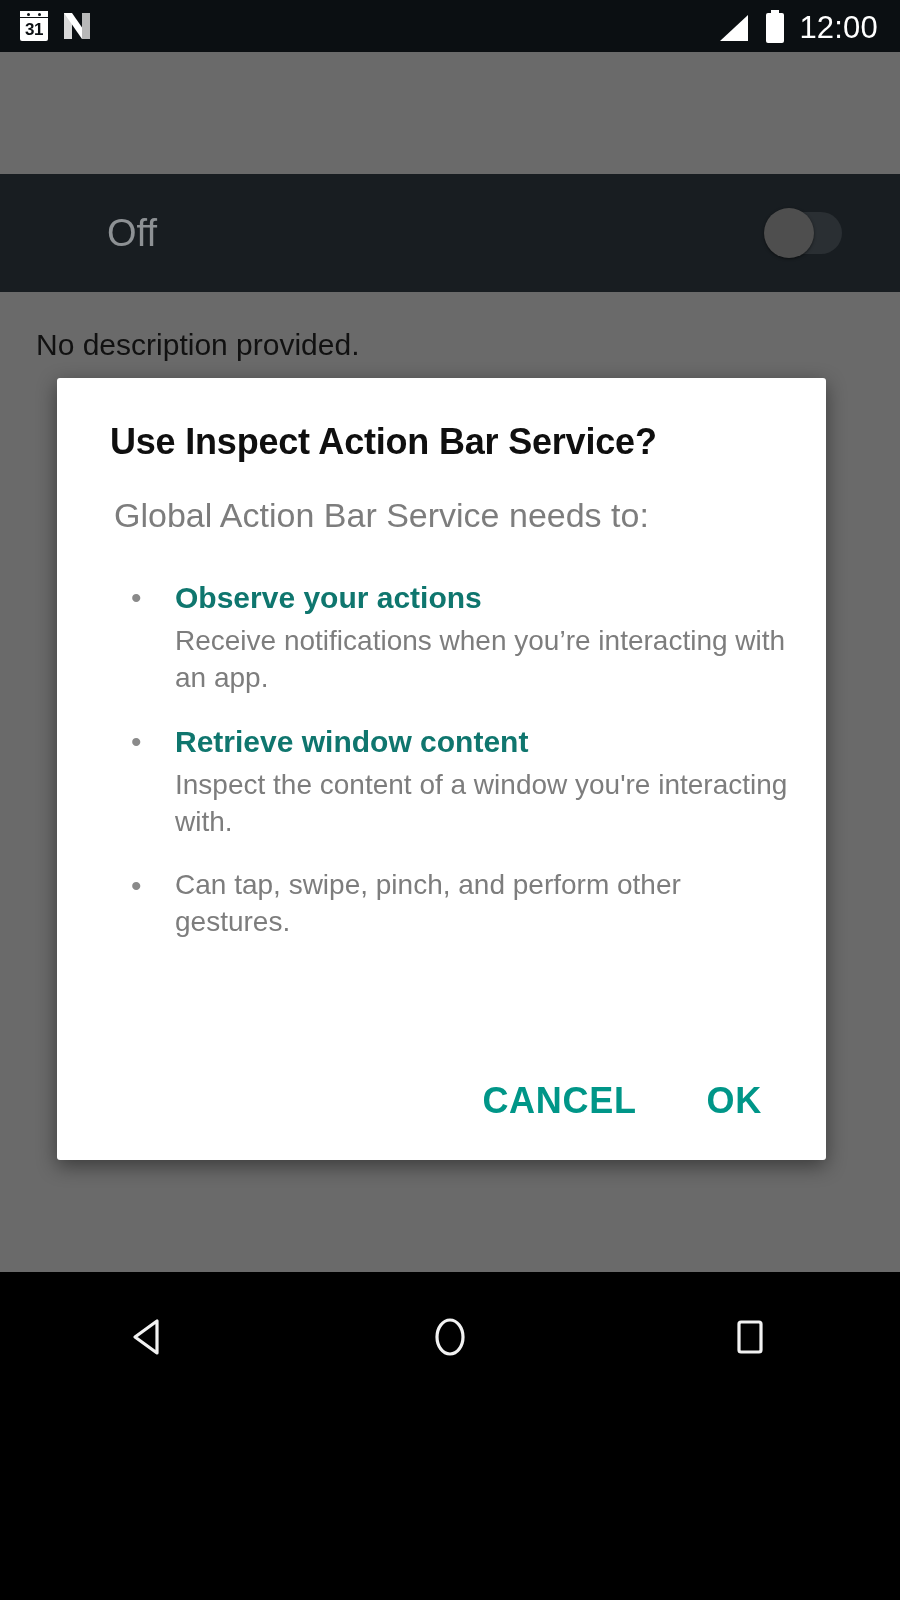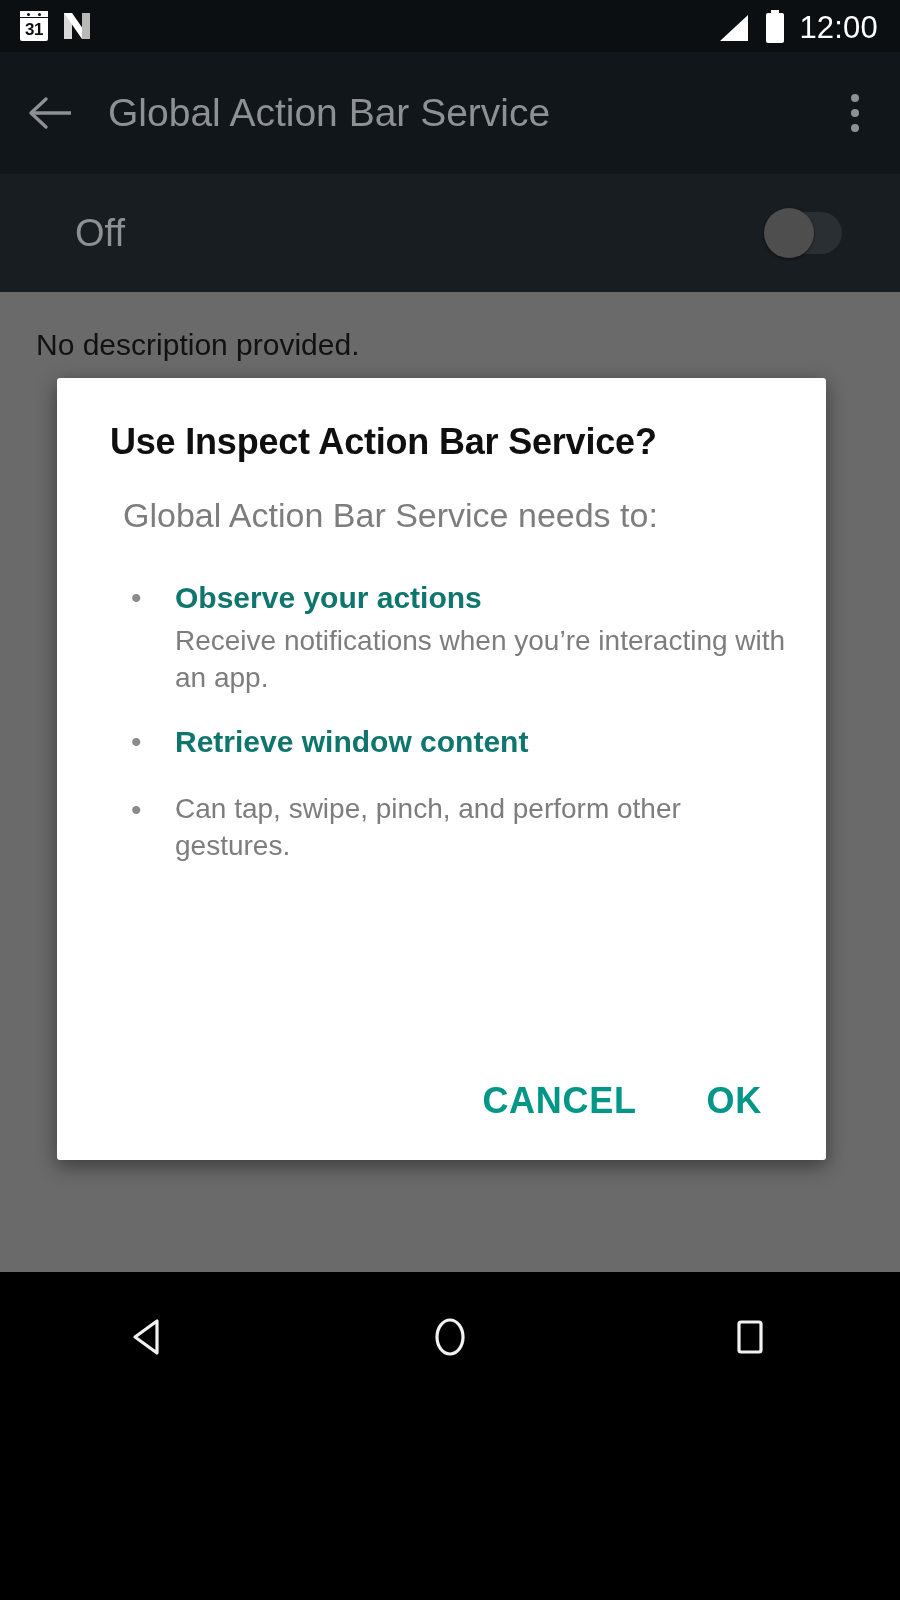--- a/index.html
+++ b/index.html
@@ -131,21 +131,21 @@
     position: absolute;
     top: 174px; left: 0;
     width: 900px;
     height: 118px;
     background: #181d21;
     display: flex;
     align-items: center;
     z-index: 50;
   }
   #toggle-label {
-    margin-left: 75px;
+    margin-left: 107px;
     color: #8d9194;
     font-size: 38px;
   }
   #switch {
     position: absolute;
     right: 58px;
     top: 50%;
     transform: translateY(-50%);
     width: 78px;
     height: 46px;
@@ -203,21 +203,21 @@
     position: absolute;
     left: 53px;
     top: 43px;
     font-size: 36px;
     font-weight: bold;
     color: #0f0f0f;
     letter-spacing: -0.2px;
   }
   #dialog-subtitle {
     position: absolute;
-    left: 66px;
+    left: 57px;
     top: 118px;
     font-size: 34px;
     color: #7d7d7d;
   }
   #permission-list {
     position: absolute;
     left: 0;
     top: 198px;
     width: 769px;
     list-style: none;
@@ -315,34 +315,20 @@
         <polygon points="31,2 31,28 3,28" fill="#ffffff"></polygon>
       </svg>
       <svg class="battery-icon" width="22" height="33" viewBox="0 0 22 33">
         <rect x="7" y="0" width="8" height="4" fill="#ffffff"></rect>
         <rect x="2" y="3" width="18" height="30" rx="2" fill="#ffffff"></rect>
       </svg>
       <span id="clock">12:00</span>
     </div>
   </div>
 
-  <div id="app-bar">
-    <div id="back-arrow">
-      <svg width="50" height="38" viewBox="0 0 50 38">
-        <line x1="46" y1="19" x2="7" y2="19" stroke="#8d9194" stroke-width="3.4"></line>
-        <polyline points="21,5 6,19 21,33" fill="none" stroke="#8d9194" stroke-width="3.4" stroke-linecap="round" stroke-linejoin="round"></polyline>
-      </svg>
-    </div>
-    <div id="app-bar-title">Global Action Bar Service</div>
-    <div id="overflow-menu">
-      <span class="dot"></span>
-      <span class="dot"></span>
-      <span class="dot"></span>
-    </div>
-  </div>
 
   <div id="toggle-row">
     <div id="toggle-label">Off</div>
     <div id="switch">
       <div class="track"></div>
       <div class="thumb"></div>
     </div>
   </div>
 
   <div id="content-area">
@@ -358,20 +344,21 @@
         <span class="perm-bullet">•</span>
         <div class="perm-text">
           <div class="perm-title">Observe your actions</div>
           <div class="perm-desc">Receive notifications when you’re interacting with an app.</div>
         </div>
       </li>
       <li class="perm-item">
         <span class="perm-bullet">•</span>
         <div class="perm-text">
           <div class="perm-title">Retrieve window content</div>
+          <div class="perm-desc">Inspect the content of a window you're interacting with.</div>
         </div>
       </li>
       <li class="perm-item">
         <span class="perm-bullet">•</span>
         <div class="perm-text">
           <div class="perm-desc">Can tap, swipe, pinch, and perform other gestures.</div>
         </div>
       </li>
     </ul>
 

